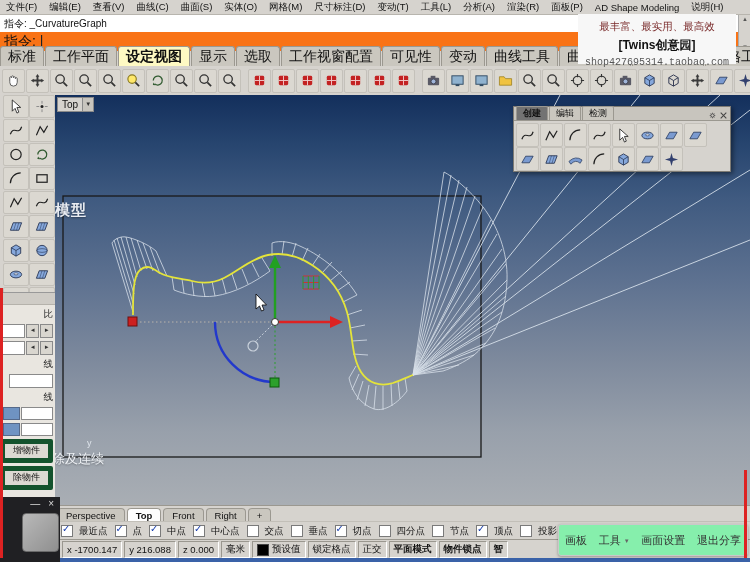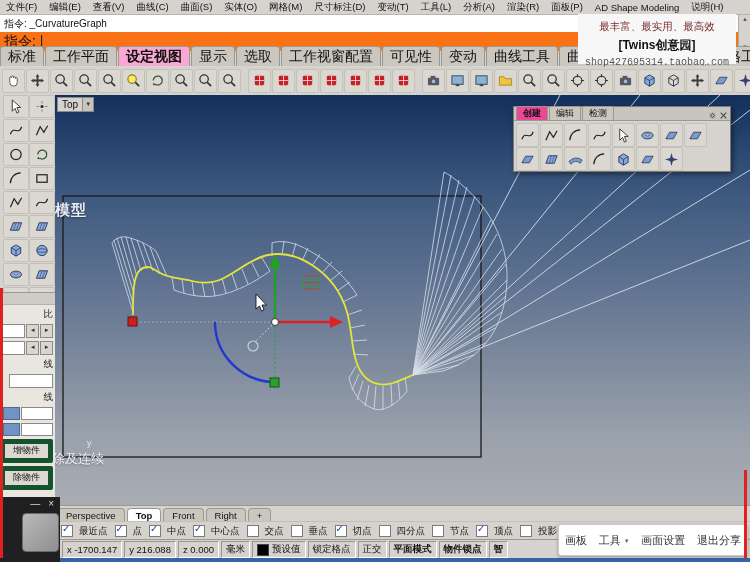--- a/index.html
+++ b/index.html
@@ -9,21 +9,21 @@
   .menubar{position:absolute;left:0;top:0;width:750px;height:14px;background:#d6d3ce;display:flex;align-items:center;font-size:9.5px;border-bottom:1px solid #b8b5ae;}
   .menubar .mi{padding:0 6px;white-space:nowrap;}
   .cmd-hist{position:absolute;left:0;top:15px;width:738px;height:17px;background:#fff;font-size:10px;line-height:17px;padding-left:4px;border-bottom:1px solid #d0cdc6;}
   .cmd-line{position:absolute;left:0;top:32px;width:738px;height:19px;background:#f97316;font-size:14px;line-height:19px;padding-left:4px;border-bottom:1px solid #9b9890;}
   .caret{display:inline-block;color:#222;}
   .cmd-scroll{position:absolute;left:738px;top:15px;width:12px;height:36px;background:#d6d3ce;border-left:1px solid #aaa;display:flex;flex-direction:column;justify-content:space-between;align-items:center;font-size:6px;color:#555;}
   .cmd-scroll span{display:block;line-height:8px;}
   
   .tabsrow{position:absolute;left:0;top:51px;width:750px;height:15px;display:flex;align-items:flex-end;background:#d6d3ce;font-size:14px;}
   .ttab{padding:1px 7px 0 7px;margin-right:1px;border:1px solid #9b9890;border-bottom:none;border-radius:3px 3px 0 0;background:#cac7bf;white-space:nowrap;}
-  .ttab.active{background:#f9a8d4;font-weight:bold;}
+  .ttab.active{background:#fef9c3;font-weight:bold;}
   .iconsrow{position:absolute;left:0;top:66px;width:750px;height:29px;background:#d6d3ce;display:flex;align-items:center;padding-left:2px;border-bottom:1px solid #b0ada6;}
   .tbi{width:21px;height:22px;display:flex;align-items:center;justify-content:center;border:1px solid #c4c1ba;border-radius:2px;margin-right:1px;background:#dbd8d1;flex:0 0 auto;}
   .tbi svg{width:15px;height:15px;}
   .tbi.sep{width:5px;background:none;border:none;}
   
   .lefttools{position:absolute;left:0;top:95px;width:55px;height:197px;background:#d6d3ce;border-right:1px solid #a7a49d;display:grid;grid-template-columns:26px 26px;justify-content:center;align-content:start;}
   .lti{width:24px;height:21px;display:flex;align-items:center;justify-content:center;border:1px solid #c4c1ba;background:#dbd8d1;border-radius:2px;margin:0 0 1px 1px;}
   .lti svg{width:16px;height:15px;}
   
   .curvpanel{position:absolute;left:0;top:292px;width:55px;height:205px;background:#e9e6e0;border-top:1px solid #999;border-right:1px solid #a7a49d;overflow:hidden;font-size:9.5px;}
@@ -47,21 +47,21 @@
   .vp-toplabel{position:absolute;left:2px;top:2px;display:flex;z-index:5;}
   .vp-toplabel .lbl{background:#d6d3ce;border:1px solid #8a8a8a;font-size:10px;padding:0 4px;line-height:13px;}
   .vp-toplabel .dd{background:#c8c5be;border:1px solid #8a8a8a;border-left:none;font-size:6px;line-height:13px;padding:0 2px;color:#333;}
   .vp-text-model{position:absolute;left:0px;top:106px;font-size:15px;font-weight:bold;color:#e9ecf2;letter-spacing:1px;text-shadow:0 1px 2px rgba(0,0,0,.4);}
   .vp-text-note{position:absolute;left:-3px;top:355px;font-size:13px;color:#eef1f5;text-shadow:0 1px 2px rgba(0,0,0,.35);}
   .vp-text-axis{position:absolute;left:32px;top:343px;font-size:9px;color:#dfe5ec;}
   
   .palette{position:absolute;left:458px;top:11px;width:216px;height:64px;background:#d6d3ce;border:1px solid #7e7b74;box-shadow:2px 2px 5px rgba(0,0,0,.45);z-index:6;}
   .pal-tabs{display:flex;align-items:flex-end;height:13px;background:#c8c5be;border-bottom:1px solid #9b9890;font-size:9px;padding-left:2px;}
   .pal-tab{padding:0 6px;border:1px solid #9b9890;border-bottom:none;border-radius:2px 2px 0 0;background:#cac7bf;margin-right:1px;}
-  .pal-tab.active{background:#ec4899;font-weight:bold;}
+  .pal-tab.active{background:#737373;font-weight:bold;}
   .pal-win-btns{margin-left:auto;display:flex;gap:2px;padding-right:2px;}
   .pal-win-btns svg{width:9px;height:9px;}
   .pal-icons{display:flex;flex-wrap:wrap;padding:2px 2px 0 2px;}
   .pal-icons .tbi{background:#dbd8d1;}
   
   .wm{background:#f7f7f7;text-align:center;z-index:30;}
   .wm .l1{font-size:10.5px;color:#7a2b2b;margin-top:4px;}
   .wm .l2{font-size:12px;font-weight:bold;color:#101010;margin-top:3px;}
   .wm .l3{font-size:10px;color:#555;margin-top:3px;font-family:"Liberation Mono","DejaVu Sans Mono",monospace;text-align:center;}
   .wm-top{position:absolute;left:578px;top:14px;width:158px;height:50px;}
@@ -75,21 +75,21 @@
   .cb{width:10px;height:10px;background:#fff;border:1px solid #7a7a7a;display:inline-block;position:relative;}
   .cb.on::after{content:"✓";position:absolute;left:0px;top:-3px;font-size:10px;color:#1a3fae;font-weight:bold;}
   .statusbar{position:absolute;left:0;top:539px;width:750px;height:19px;background:#d6d3ce;display:flex;align-items:center;font-size:9.5px;padding-left:62px;border-top:1px solid #9b9890;}
   .scell{height:15px;display:flex;align-items:center;justify-content:center;border:1px solid;border-color:#9a978f #ffffff #ffffff #9a978f;margin-right:2px;padding:0 4px;white-space:nowrap;background:#d6d3ce;}
   .scell.bold{font-weight:bold;}
   .scell .sw{display:none;}
   .scell.has-swatch .sw{display:inline-block;width:10px;height:10px;background:#000;margin-right:3px;border:1px solid #444;}
   
   .taskbar{position:absolute;left:0;top:558px;width:750px;height:4px;background:#3a62a8;}
   
-  .share{position:absolute;left:558px;top:524px;width:188px;height:30px;background:#ffffff;border:1px solid #c9c9c9;border-radius:3px;display:flex;align-items:center;justify-content:space-around;font-size:11px;color:#333;z-index:50;box-shadow:0 1px 3px rgba(0,0,0,.3);}
+  .share{position:absolute;left:558px;top:524px;width:188px;height:30px;background:#86efac;border:1px solid #c9c9c9;border-radius:3px;display:flex;align-items:center;justify-content:space-around;font-size:11px;color:#333;z-index:50;box-shadow:0 1px 3px rgba(0,0,0,.3);}
   .share .sbtn{white-space:nowrap;padding:2px 4px;}
   .share .with-caret::after{content:"▼";font-size:6px;margin-left:3px;color:#666;vertical-align:1px;}
   .redstrip-left{position:absolute;left:0;top:288px;width:3px;height:270px;background:#d22;z-index:60;}
   .redstrip-right{position:absolute;left:744px;top:470px;width:3px;height:88px;background:#d22;z-index:60;}
 </style>
 </head>
 <body>
 
 <svg width="0" height="0" style="position:absolute">
   <defs>

